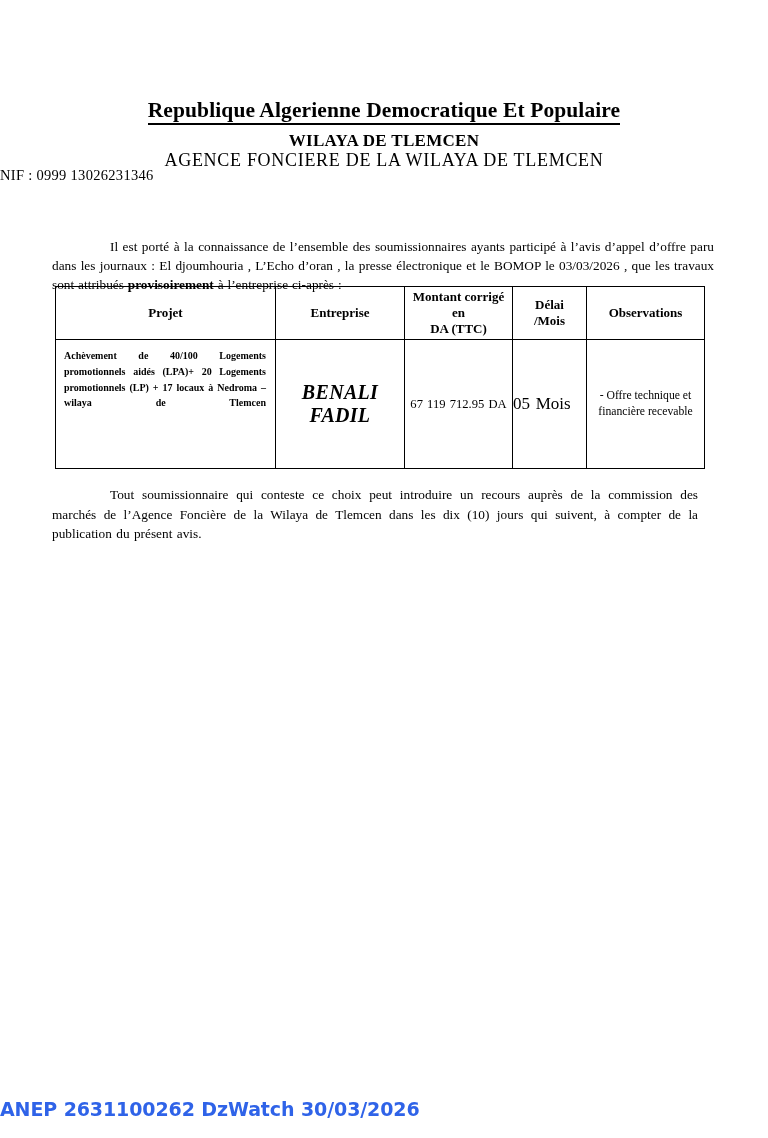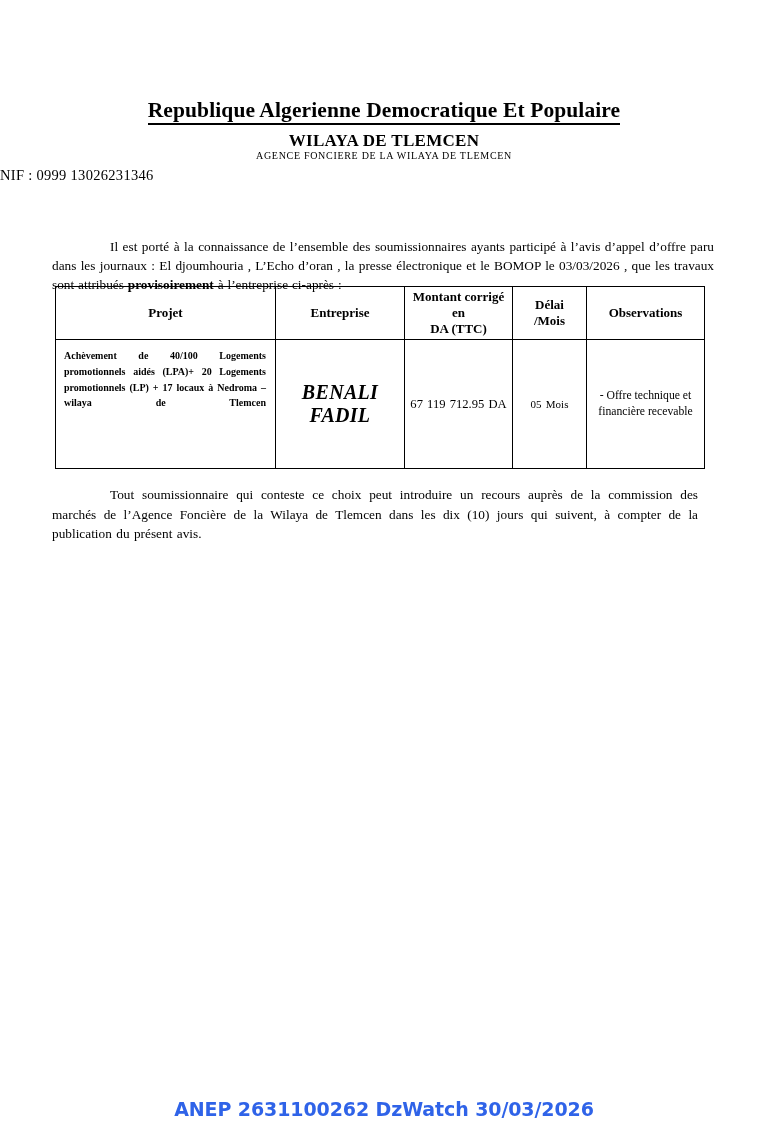--- a/index.html
+++ b/index.html
@@ -46,21 +46,21 @@
     font-size: 17px;
     font-weight: bold;
     letter-spacing: 0.3px;
   }
   .agence-line {
     position: absolute;
     top: 150px;
     left: 0;
     width: 768px;
     text-align: center;
-    font-size: 10px;
+    font-size: 18px;
     letter-spacing: 0.7px;
   }
   .nif-line {
     position: absolute;
     top: 167px;
     left: 0;
     width: 768px;
     font-size: 14.5px;
     letter-spacing: 0.3px;
   }
@@ -150,38 +150,36 @@
     font-style: italic;
     text-align: center;
     letter-spacing: 0.3px;
   }
   .cell-montant {
     font-size: 12.6px;
     text-align: center;
     word-spacing: 1px;
   }
   .cell-delai {
-    font-size: 11px;
-    text-align: center;
+    font-size: 17px;
     word-spacing: 1.5px;
   }
   .cell-observations {
     font-size: 11.7px;
     text-align: center;
     line-height: 1.4;
     padding: 0 4px !important;
   }
 
   
   .anep-footer {
     position: absolute;
     top: 1098px;
     left: 0;
     width: 768px;
-    text-align: center;
     font-family: "DejaVu Sans", "Liberation Sans", sans-serif;
     font-size: 19px;
     font-weight: bold;
     color: #2f63e8;
     letter-spacing: -0.1px;
   }
 </style>
 </head>
 <body>
 

